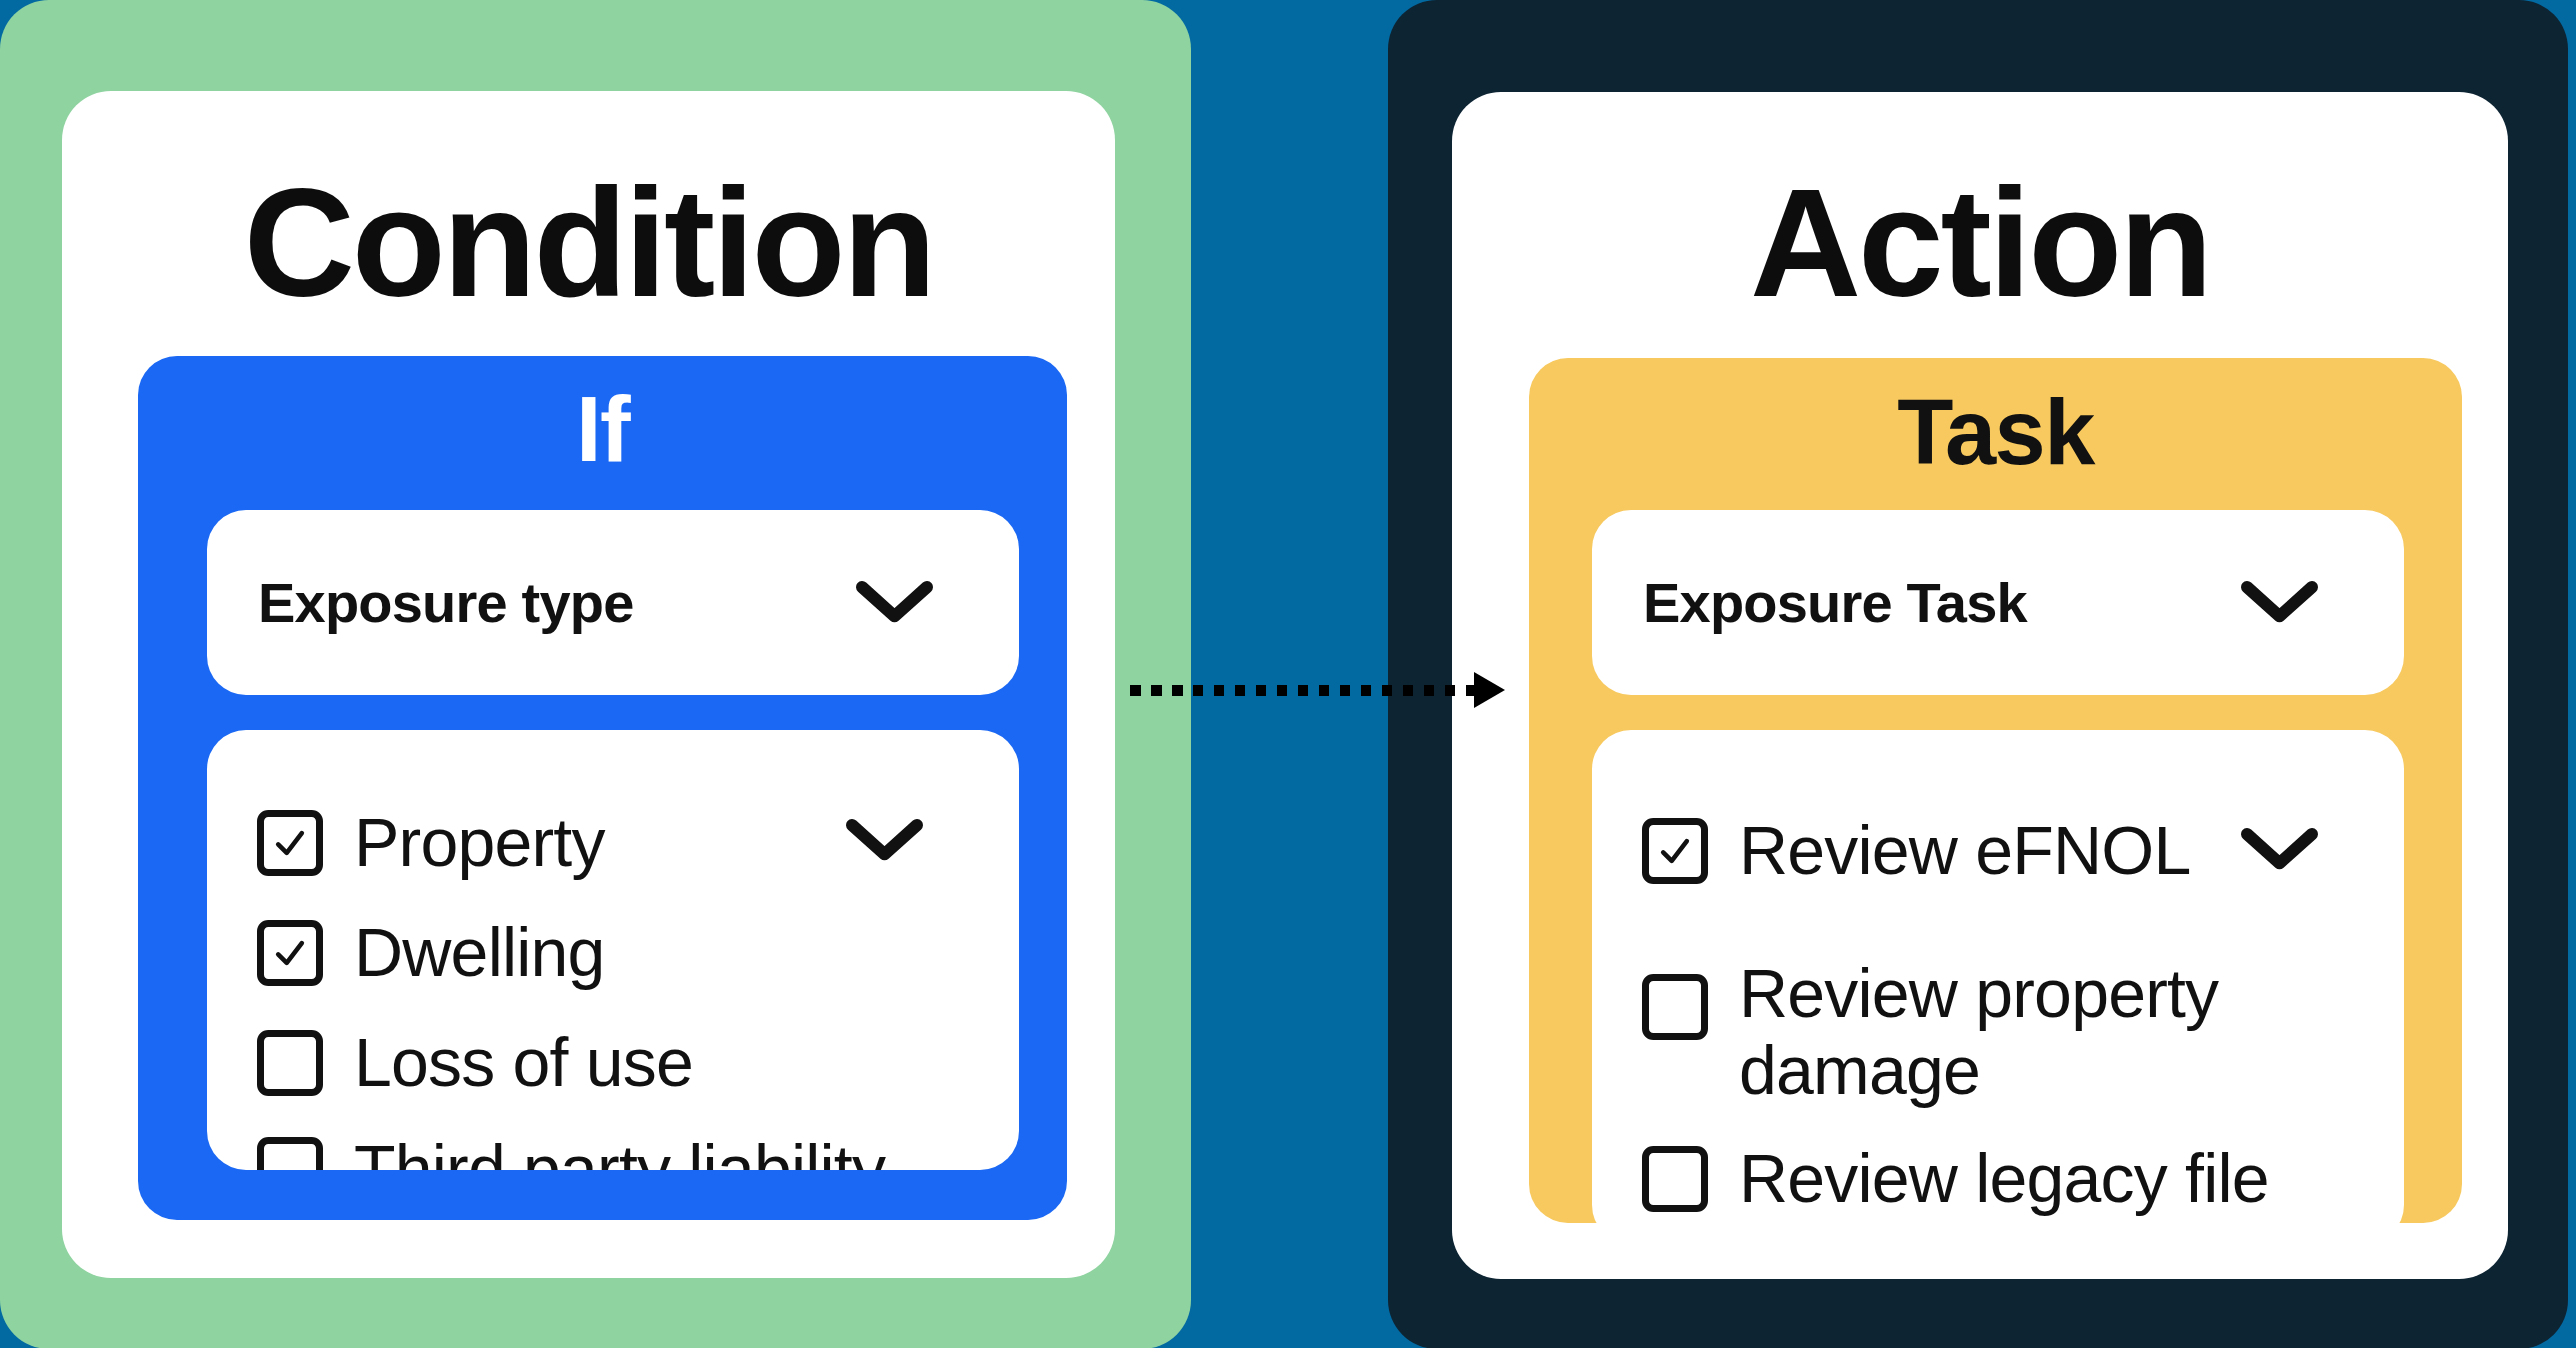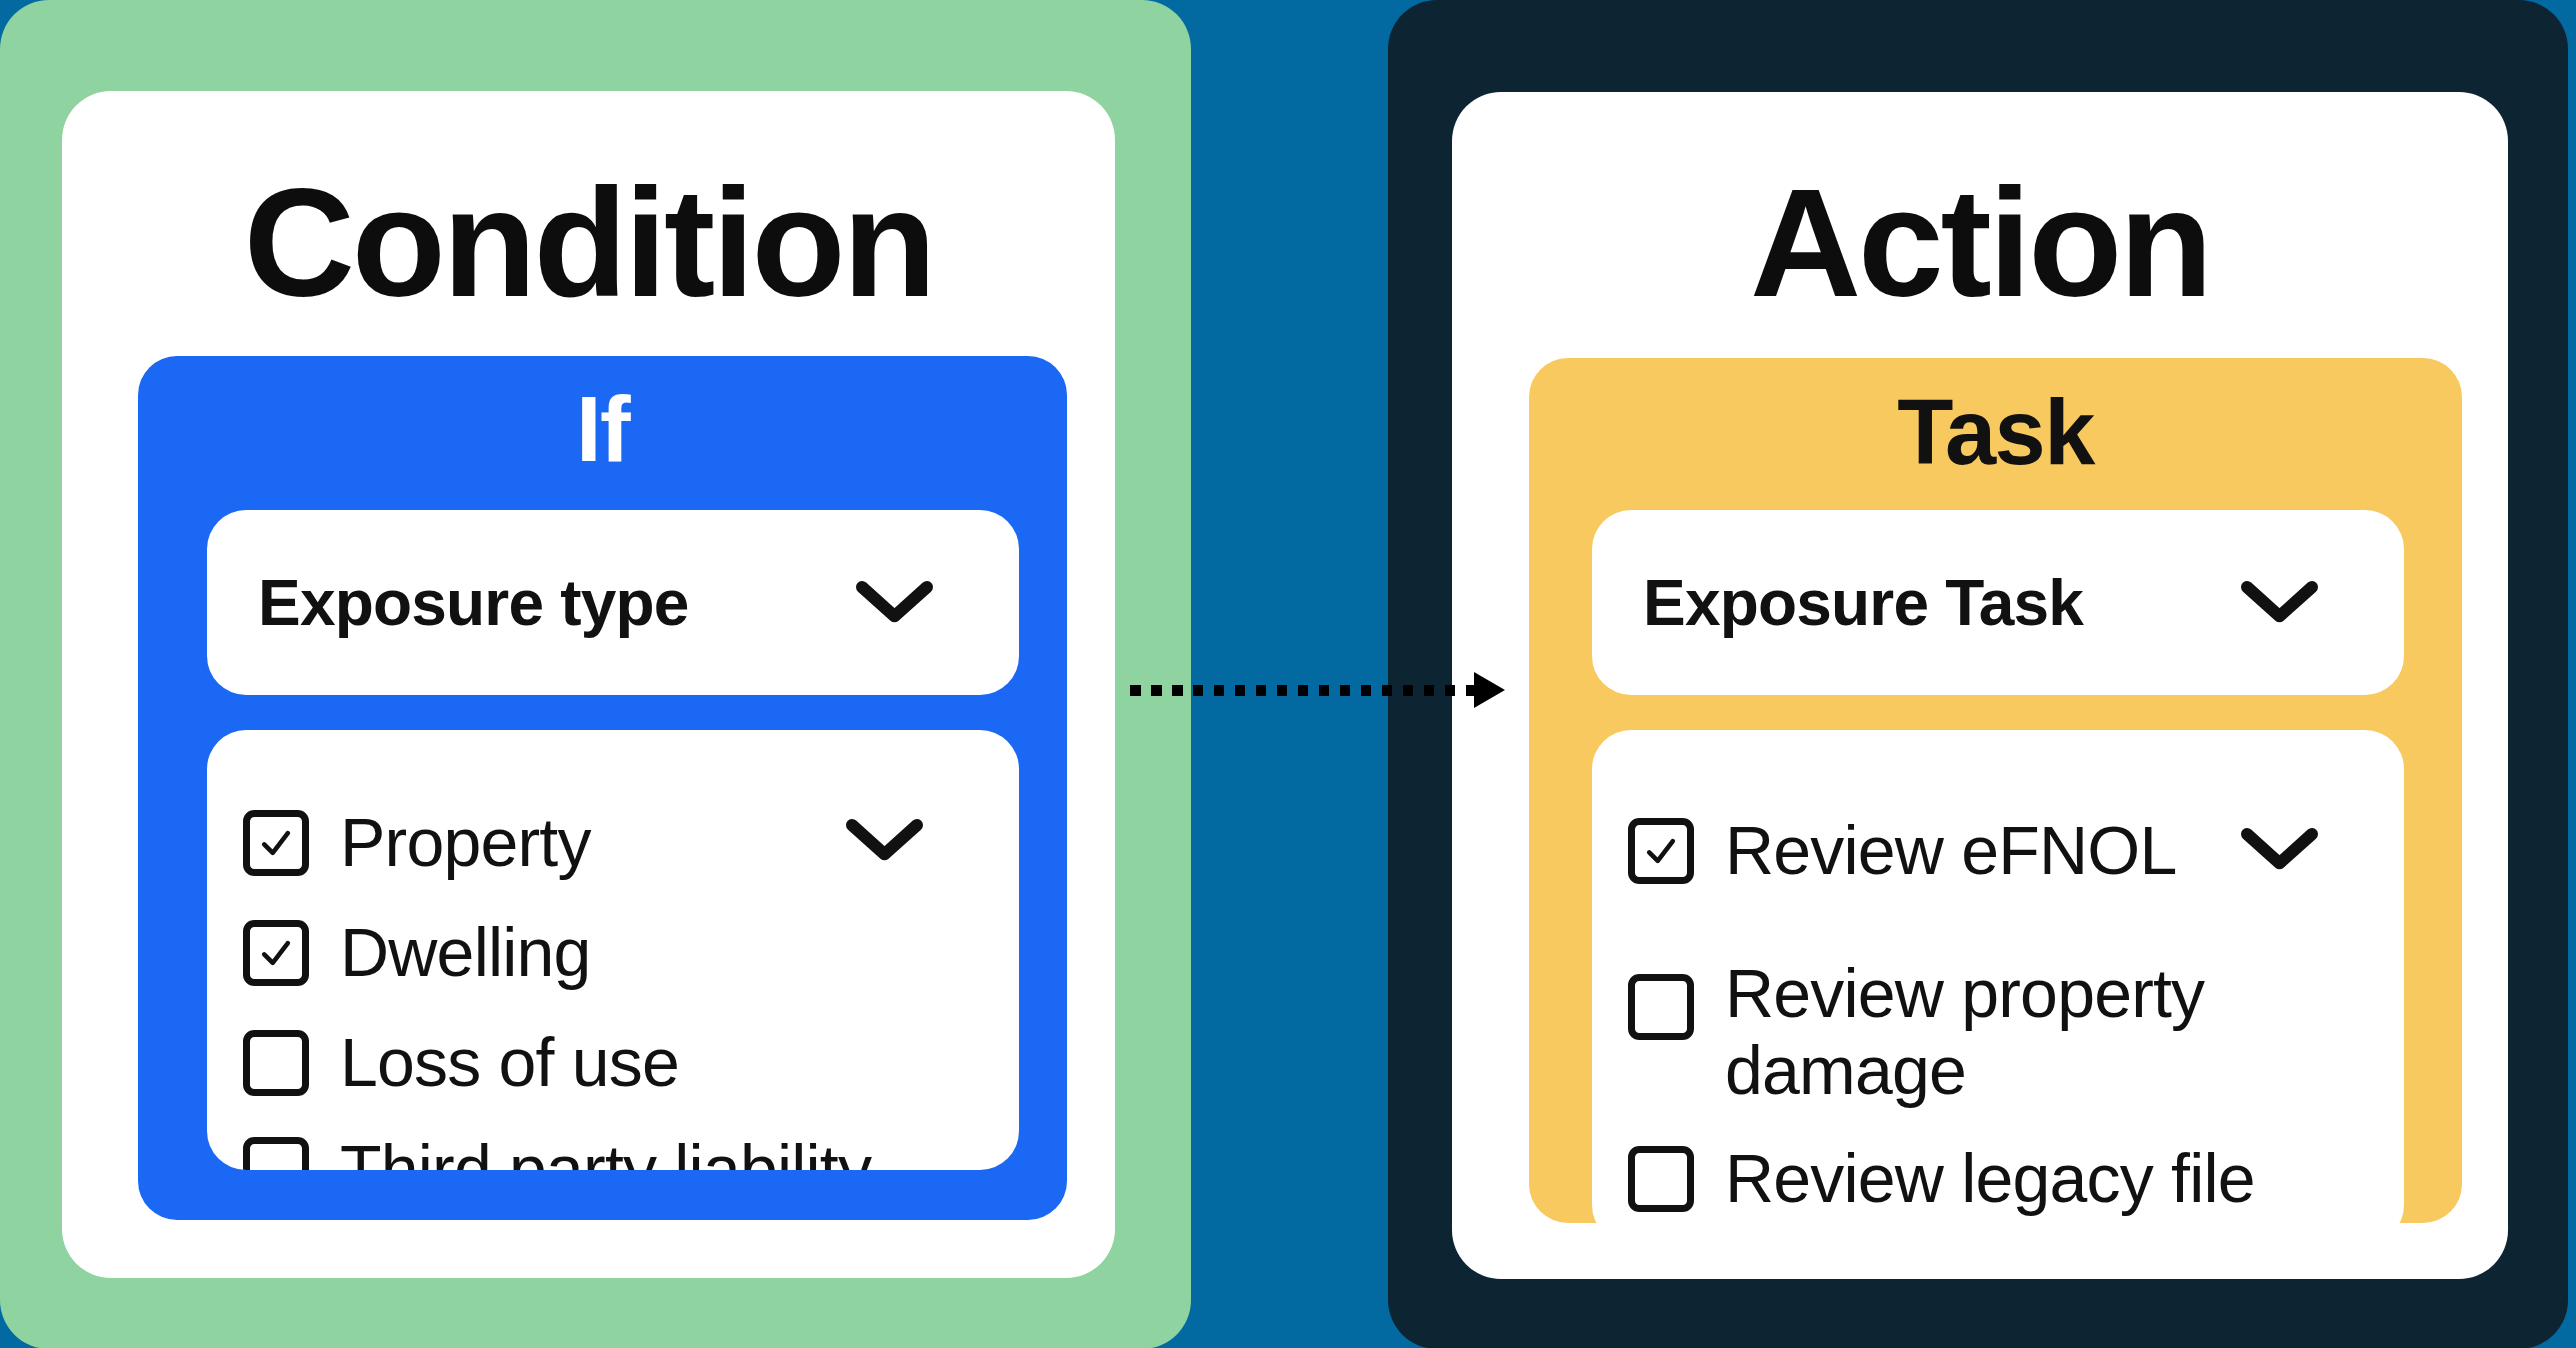--- a/index.html
+++ b/index.html
@@ -33,30 +33,30 @@
                letter-spacing:-1.6px;text-align:center;}
   .label-if{left:138px;top:383px;width:929px;color:#fff;}
   .label-then{left:1529px;top:386px;width:933px;color:#111;}
 
   
   .dropdown{background:#fff;border-radius:39px;height:185px;width:812px;
             display:flex;align-items:center;justify-content:space-between;
             padding:0 84px 0 51px;}
   .dd-left{left:207px;top:510px;}
   .dd-right{left:1592px;top:510px;}
-  .dd-text{font-size:64px;font-weight:600;letter-spacing:-0.8px;white-space:nowrap;}
+  .dd-text{font-size:56px;font-weight:600;letter-spacing:-0.8px;white-space:nowrap;}
 
   .chev{width:81px;height:47px;flex:0 0 auto;display:block;}
 
   
   .listcard{background:#fff;border-radius:39px;width:812px;overflow:hidden;}
   .list-left{left:207px;top:730px;height:440px;}
   .list-right{left:1592px;top:730px;height:514px;}
 
-  .row{position:absolute;left:36px;right:16px;height:109px;
+  .row{position:absolute;left:50px;right:16px;height:109px;
        display:flex;align-items:center;}
   .row-wrap{align-items:flex-start;}
   .opt-label{font-size:68px;line-height:77px;font-weight:500;
              letter-spacing:-0.8px;white-space:nowrap;}
   .opt-label.wrap{white-space:normal;max-width:567px;}
 
   .checkbox{width:52px;height:52px;border:7.3px solid #111;border-radius:11.3px;
             margin-right:31px;flex:0 0 auex;flex:0 0 auto;display:flex;
             align-items:center;justify-content:center;background:#fff;}
   .checkbox .tick{visibility:hidden;width:42px;height:42px;display:block;}

